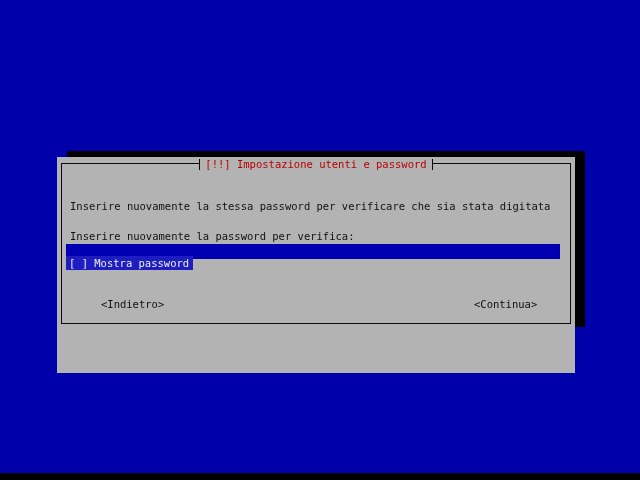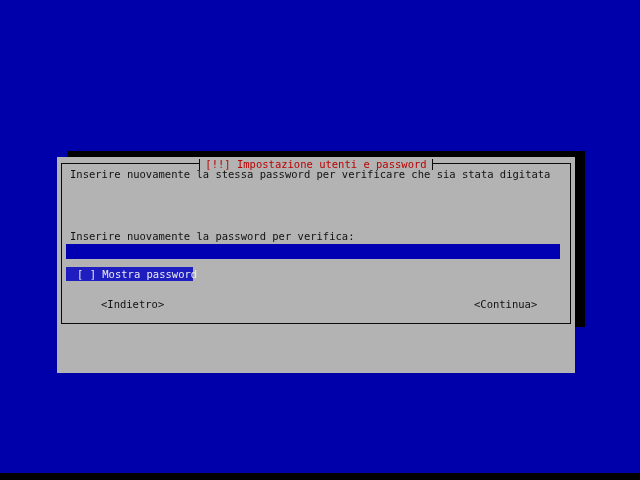--- a/index.html
+++ b/index.html
@@ -50,37 +50,37 @@
   }
   .title-tick {
     width: 1px; height: 11px; background: #0a0a0a;
   }
   #dialog-title {
     background: #b3b3b3; color: #bb0000;
     padding: 0 5px; white-space: pre; height: 13px; line-height: 13px;
   }
 
   .body-line { position: absolute; left: 13px; white-space: pre; }
-  #body-line1 { top: 10px; }
+  #body-line1 { top: 42px; }
   #body-line2 { top: 41px; }
   #prompt-line { top: 72px; }
 
   #password-input {
     position: absolute; left: 9px; top: 87px;
     width: 494px; height: 15px;
     background: #0000b2;
     white-space: pre; overflow: hidden;
     line-height: 15px;
   }
 
   #show-password-checkbox {
-    position: absolute; left: 9px; top: 110px;
+    position: absolute; left: 9px; top: 99px;
     width: 127px; height: 14px;
     background: #1e1ec0; color: #ececec;
-    white-space: pre; padding-left: 11px; line-height: 14px;
+    white-space: pre; padding-left: 3px; line-height: 14px;
   }
 
   .btn {
     position: absolute; top: 140px; height: 14px;
     color: #111111; white-space: pre; cursor: default;
   }
   #back-button { left: 44px; }
   #continue-button { left: 417px; }
 </style>
 </head>

